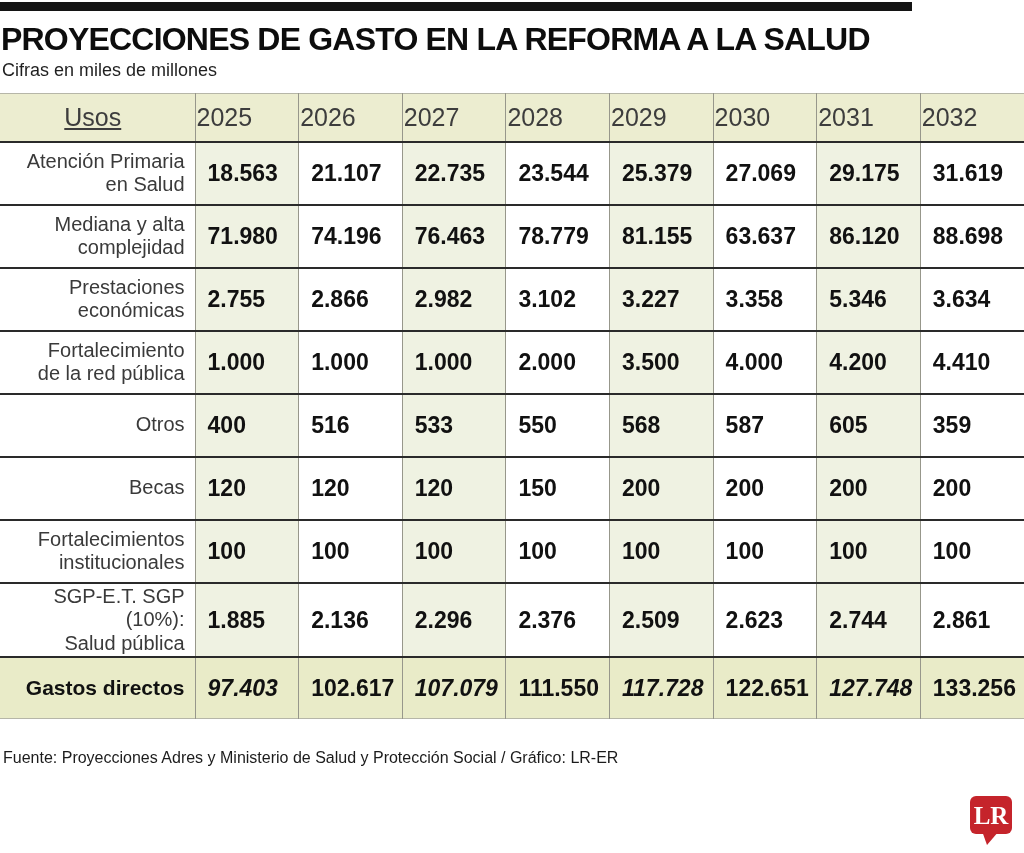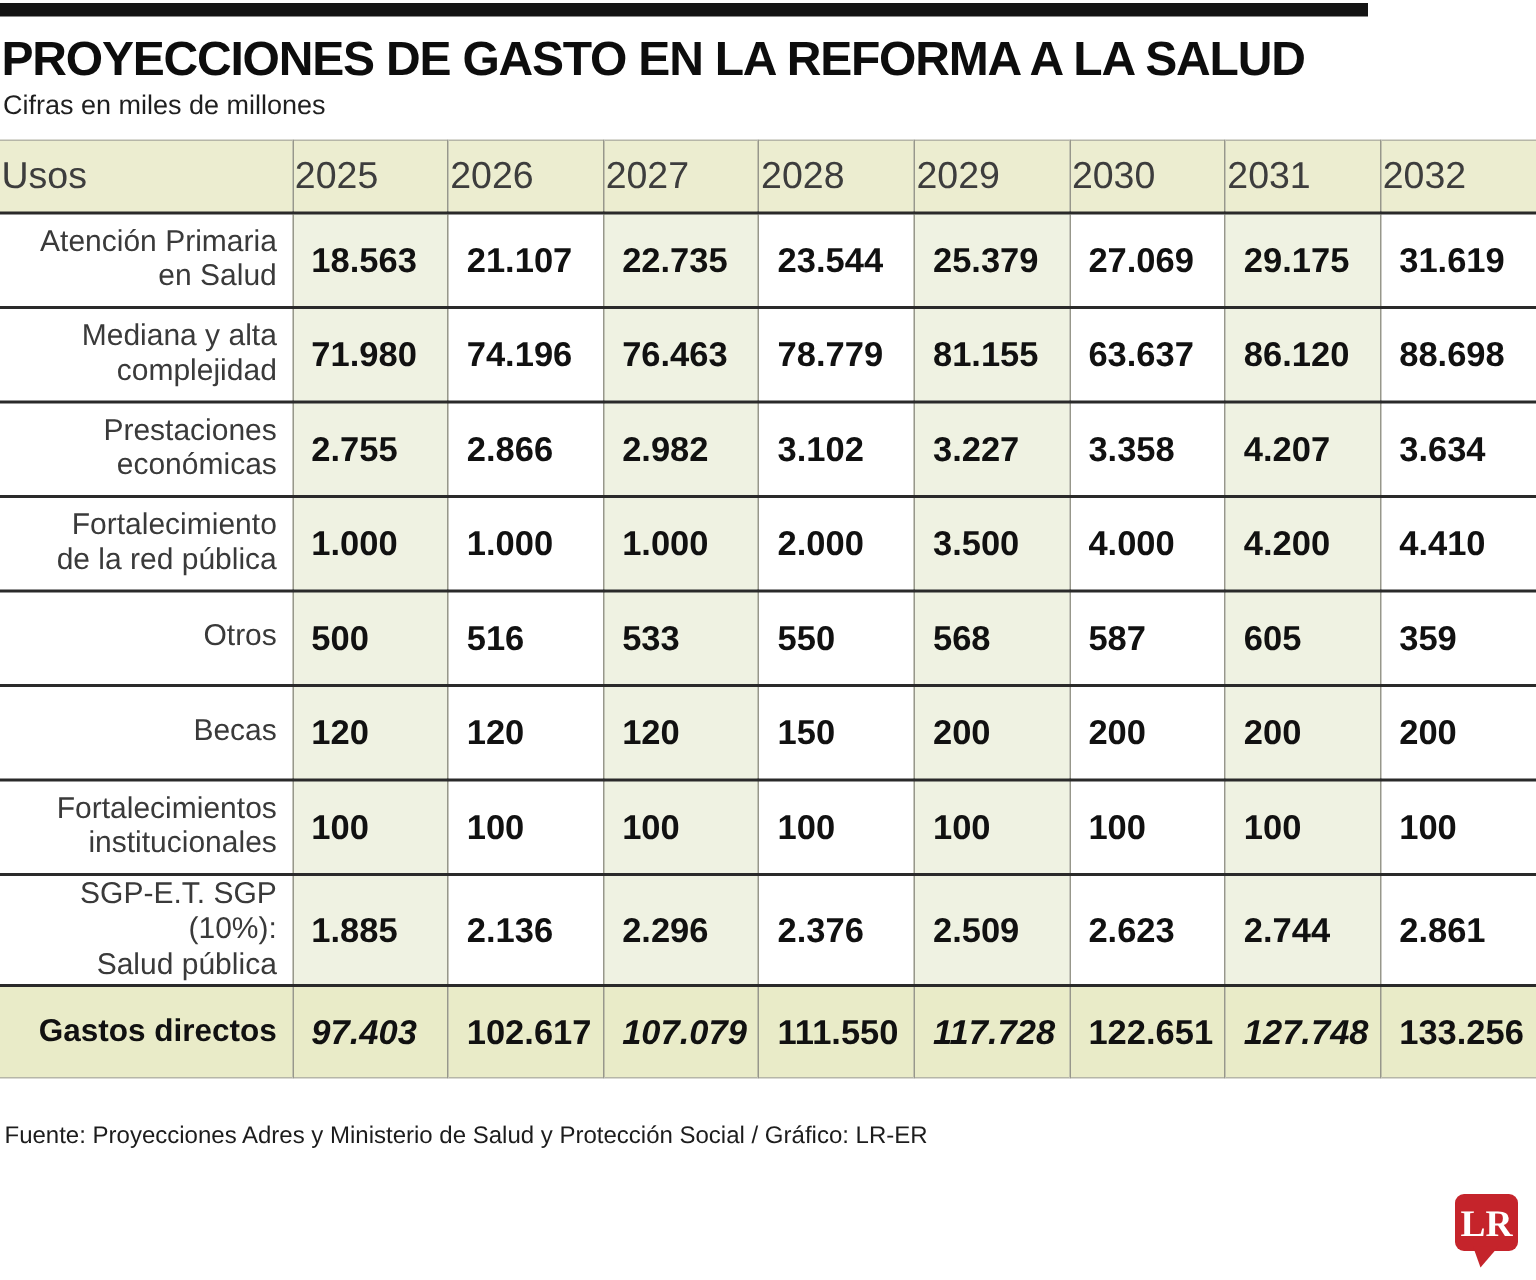--- a/index.html
+++ b/index.html
@@ -46,22 +46,23 @@
     height: 48px;
     background: #ecedd0;
   }
   th {
     font-weight: 400;
     font-size: 25px;
     color: #3d3d3d;
     vertical-align: middle;
   }
   th.label-h {
-    text-align: left;
+    text-align: center;
     padding-right: 10px;
+    text-decoration: underline;
   }
   th.year-h {
     text-align: left;
   }
   th + th, td + td {
     border-left: 1px solid #97978b;
   }
   tbody tr {
     border-top: 2px solid #2a2a2a;
     height: 63px;
@@ -178,38 +179,38 @@
       </tr>
       <tr>
         <td class="label">Prestaciones
 económicas</td>
         <td class="val alt">2.755</td>
         <td class="val">2.866</td>
         <td class="val alt">2.982</td>
         <td class="val">3.102</td>
         <td class="val alt">3.227</td>
         <td class="val">3.358</td>
-        <td class="val alt">4.207</td>
+        <td class="val alt">5.346</td>
         <td class="val">3.634</td>
       </tr>
       <tr>
         <td class="label">Fortalecimiento
 de la red pública</td>
         <td class="val alt">1.000</td>
         <td class="val">1.000</td>
         <td class="val alt">1.000</td>
         <td class="val">2.000</td>
         <td class="val alt">3.500</td>
         <td class="val">4.000</td>
         <td class="val alt">4.200</td>
         <td class="val">4.410</td>
       </tr>
       <tr>
         <td class="label">Otros</td>
-        <td class="val alt">500</td>
+        <td class="val alt">400</td>
         <td class="val">516</td>
         <td class="val alt">533</td>
         <td class="val">550</td>
         <td class="val alt">568</td>
         <td class="val">587</td>
         <td class="val alt">605</td>
         <td class="val">359</td>
       </tr>
       <tr>
         <td class="label">Becas</td>

